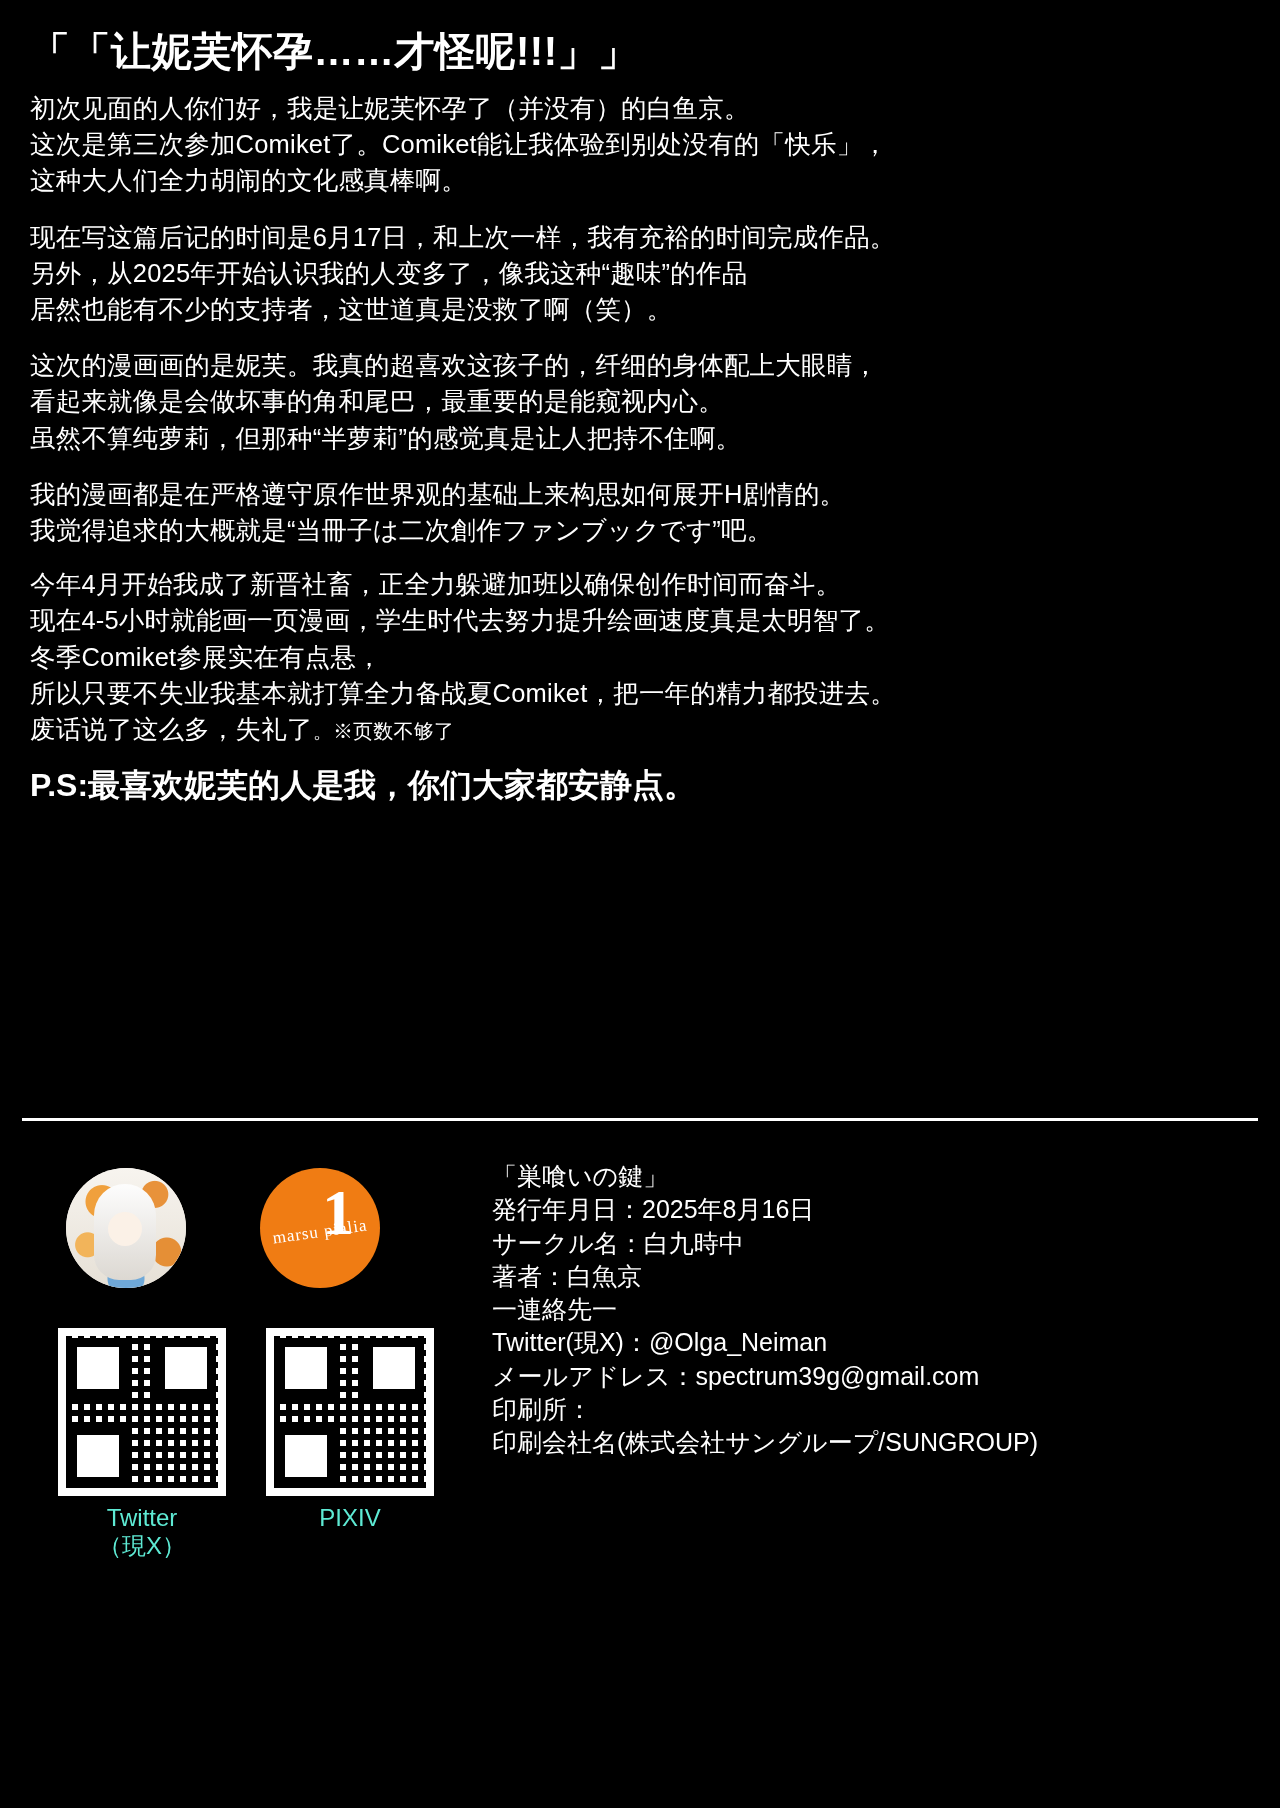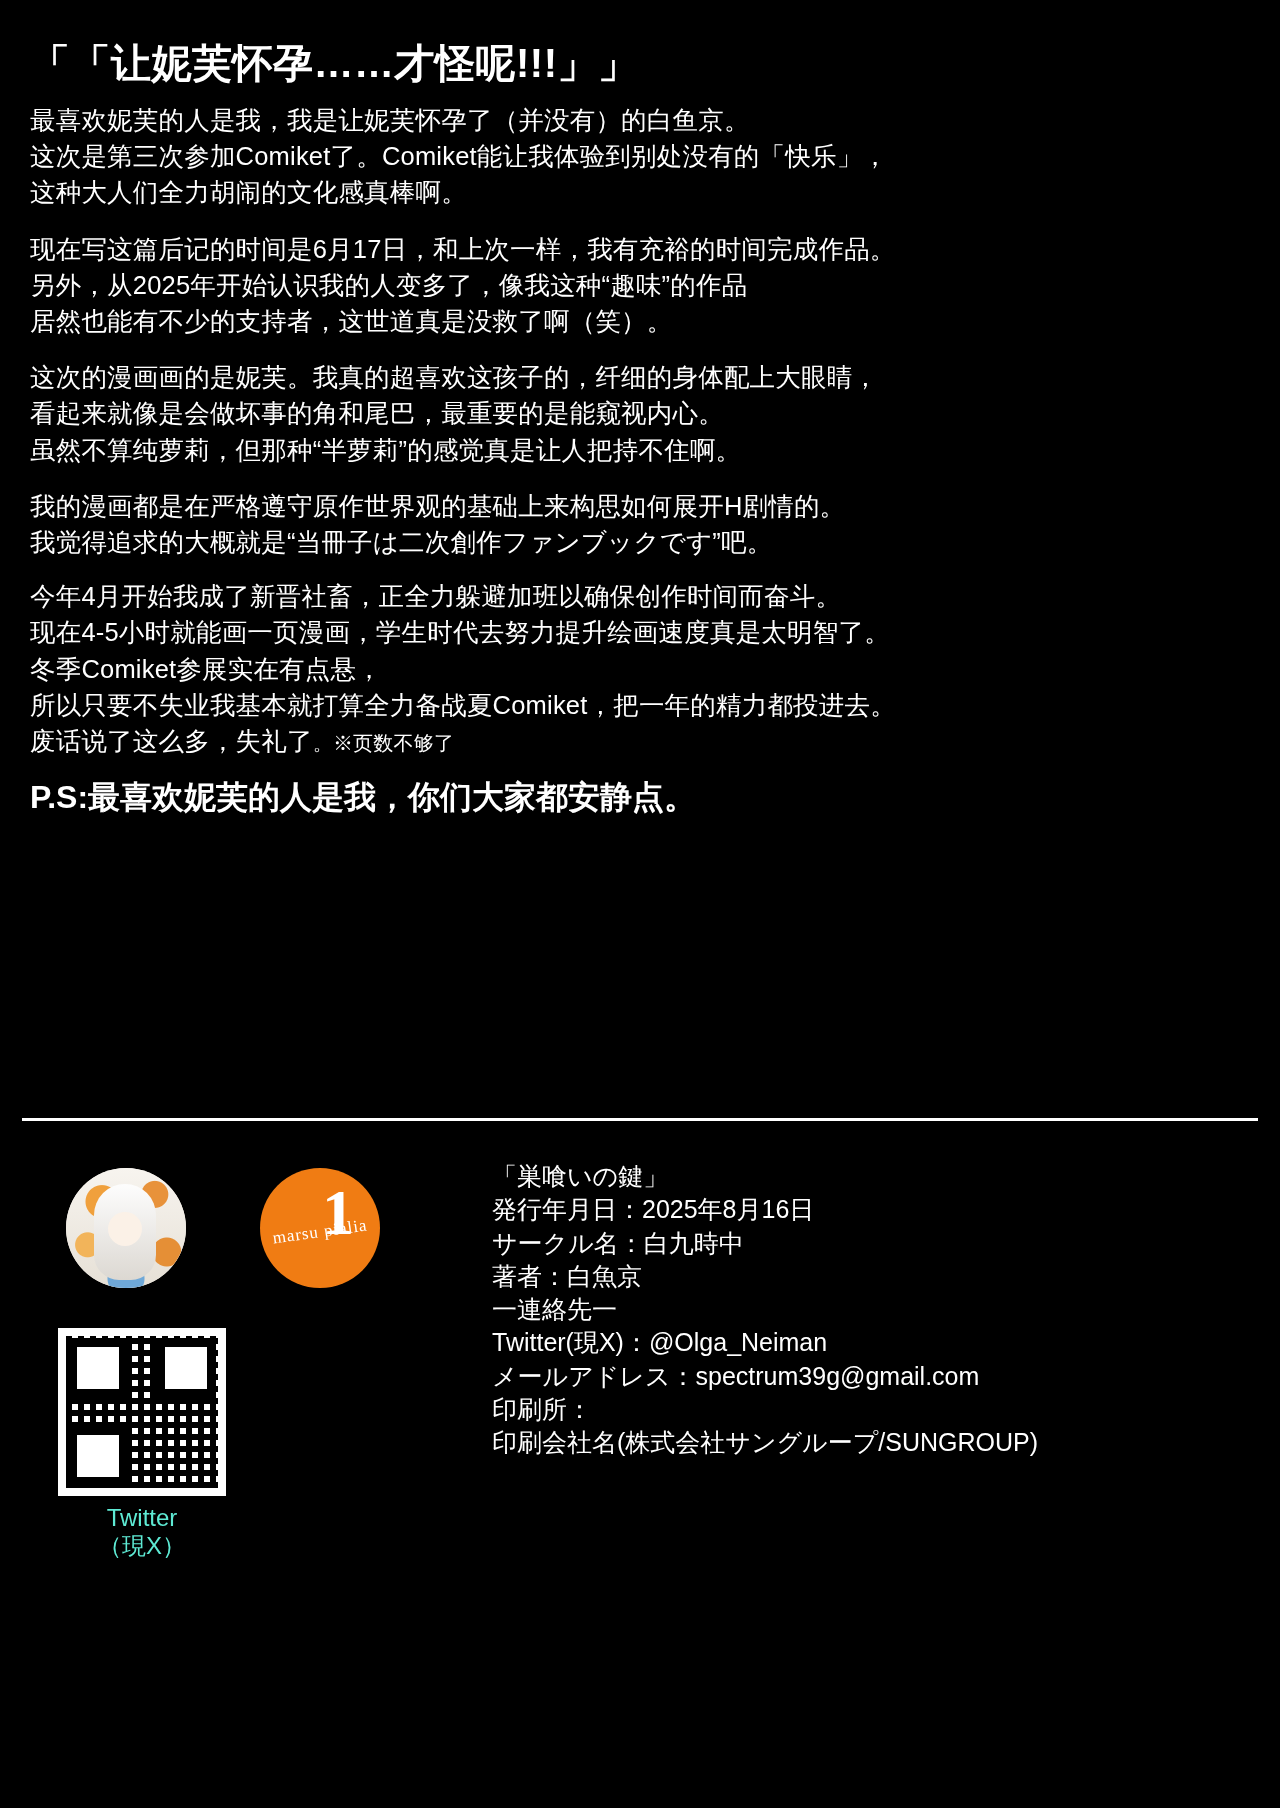--- a/index.html
+++ b/index.html
@@ -20,21 +20,21 @@
     height: 1808px;
     background: #000000;
     box-sizing: border-box;
     padding: 26px 30px 0 30px;
   }
   .afterword-title {
     font-size: 40px;
     font-weight: bold;
     line-height: 1.25;
     letter-spacing: 0.5px;
-    margin: 12px 0 14px 0;
+    margin: 0 0 14px 0;
     white-space: pre;
   }
   .body-block {
     font-size: 25.5px;
     line-height: 1.42;
     letter-spacing: 0.2px;
     white-space: pre-wrap;
     margin: 0 0 20px 0;
     font-weight: normal;
   }
@@ -222,21 +222,21 @@
     line-height: 1.3;
   }
 </style>
 </head>
 <body>
 
 <div class="page">
 
   <h1 class="afterword-title">「「让妮芙怀孕……才怪呢!!!」」</h1>
 
-  <p class="body-block">最喜欢妮芙的人是我，我是让妮芙怀孕了（并没有）的白鱼京。
+  <p class="body-block">初次见面的人你们好，我是让妮芙怀孕了（并没有）的白鱼京。
 这次是第三次参加Comiket了。Comiket能让我体验到别处没有的「快乐」，
 这种大人们全力胡闹的文化感真棒啊。</p>
   <p class="body-block">现在写这篇后记的时间是6月17日，和上次一样，我有充裕的时间完成作品。
 另外，从2025年开始认识我的人变多了，像我这种“趣味”的作品
 居然也能有不少的支持者，这世道真是没救了啊（笑）。</p>
   <p class="body-block">这次的漫画画的是妮芙。我真的超喜欢这孩子的，纤细的身体配上大眼睛，
 看起来就像是会做坏事的角和尾巴，最重要的是能窥视内心。
 虽然不算纯萝莉，但那种“半萝莉”的感觉真是让人把持不住啊。</p>
   <p class="body-block tight">我的漫画都是在严格遵守原作世界观的基础上来构思如何展开H剧情的。
 我觉得追求的大概就是“当冊子は二次創作ファンブックです”吧。</p>
@@ -269,20 +269,28 @@
       <div class="qr-row">
         <div class="qr-item">
           <div class="qr-box">
             <div class="qr-inner">
               <div class="qr-corner-bl"></div>
             </div>
           </div>
           <div class="qr-caption">Twitter
 （現X）</div>
         </div>
+        <div class="qr-item">
+          <div class="qr-box">
+            <div class="qr-inner">
+              <div class="qr-corner-bl"></div>
+            </div>
+          </div>
+          <div class="qr-caption">PIXIV</div>
+        </div>
       </div>
 
     </div>
 
     <div class="right-col">
       <p class="colophon-block">「巣喰いの鍵」
 発行年月日：2025年8月16日
 サークル名：白九時中
 著者：白魚京
 一連絡先一

